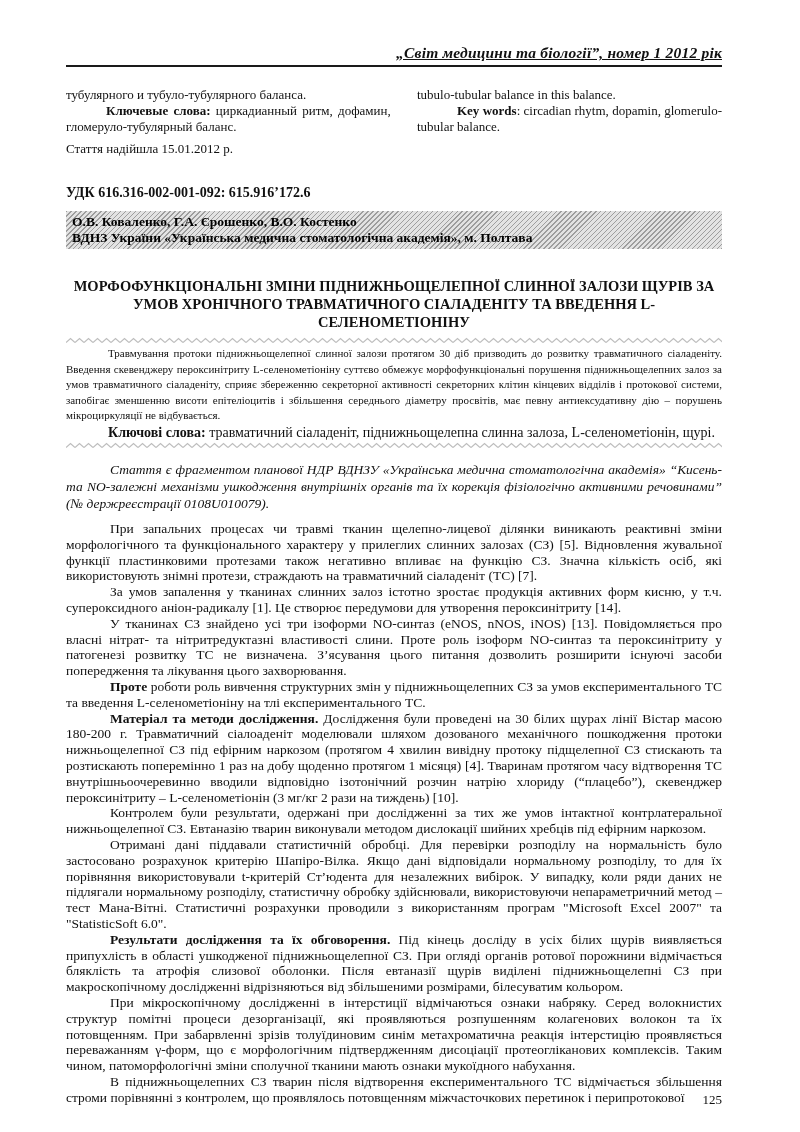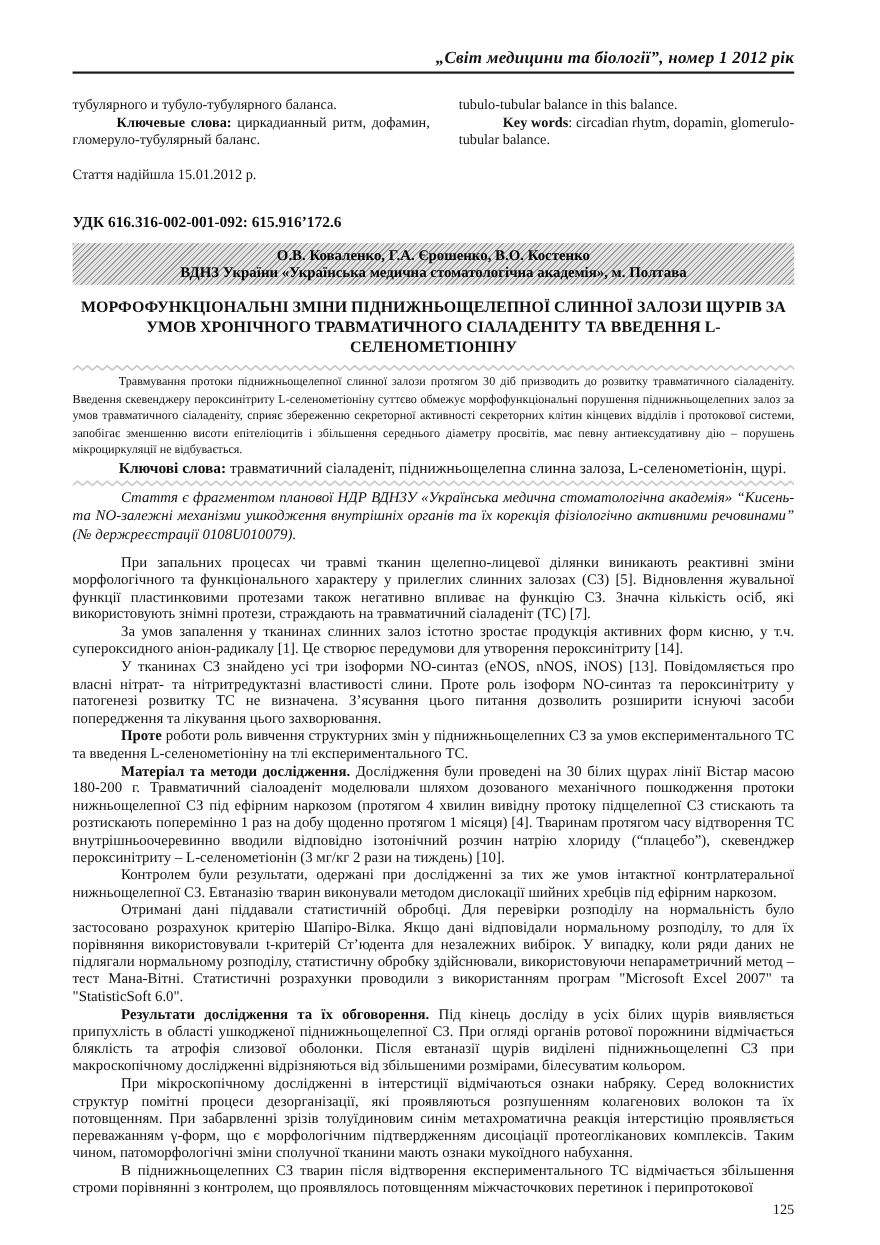--- a/index.html
+++ b/index.html
@@ -13,65 +13,65 @@
     color: #111;
     font-family: "Liberation Serif", "DejaVu Serif", serif;
     padding: 44px 78px 0 66px;
     overflow: hidden;
   }
   .journal-header {
     text-align: right;
     font-size: 15.5px;
     font-weight: bold;
     font-style: italic;
+    text-decoration: underline;
     letter-spacing: 0.2px;
     line-height: 18px;
   }
   .header-rule {
     border: none;
     border-top: 2.5px solid #1a1a1a;
     margin-top: 3px;
   }
   .two-col {
     display: flex;
     justify-content: space-between;
     margin-top: 20px;
     font-size: 13px;
     line-height: 16px;
   }
   .two-col .col-left  { width: 49.5%; }
   .two-col .col-right { width: 46.5%; }
   .two-col p { text-align: justify; }
   .indented { text-indent: 40px; }
   .received {
-    margin-top: 16px;
+    margin-top: 6px;
     text-align: right;
     text-indent: 0;
   }
   .udk {
     margin-top: 28px;
     font-size: 14px;
     font-weight: bold;
   }
   .authors-block {
     margin-top: 10px;
     padding: 3px 6px 4px 6px;
-    text-align: center;
     font-weight: bold;
     font-size: 13.5px;
     line-height: 15.5px;
     background: repeating-linear-gradient(
       135deg,
       #9e9e9e 0px, #9e9e9e 1px,
       #e3e3e3 1px, #e3e3e3 3.5px
     );
     color: #000;
   }
   .article-title {
-    margin-top: 12px;
+    margin-top: 28px;
     text-align: center;
     font-size: 14.5px;
     font-weight: bold;
     line-height: 18px;
   }
   .abstract-block { margin-top: 6px; }
   .zigzag { display: block; width: 100%; height: 7px; }
   .abstract-text {
     font-size: 11px;
     line-height: 15.5px;
@@ -80,20 +80,21 @@
     padding: 2px 0 1px 0;
   }
   .abstract-kw {
     font-size: 14px;
     line-height: 15.5px;
     text-align: justify;
     text-indent: 42px;
     padding-bottom: 2px;
   }
   .ndr-note {
+    margin-top: 12px;
     font-style: italic;
     font-size: 13.5px;
     line-height: 17px;
     text-align: justify;
     text-indent: 44px;
   }
   .article-body { margin-top: 9px; }
   .body-p {
     font-size: 13.5px;
     line-height: 15.8px;

